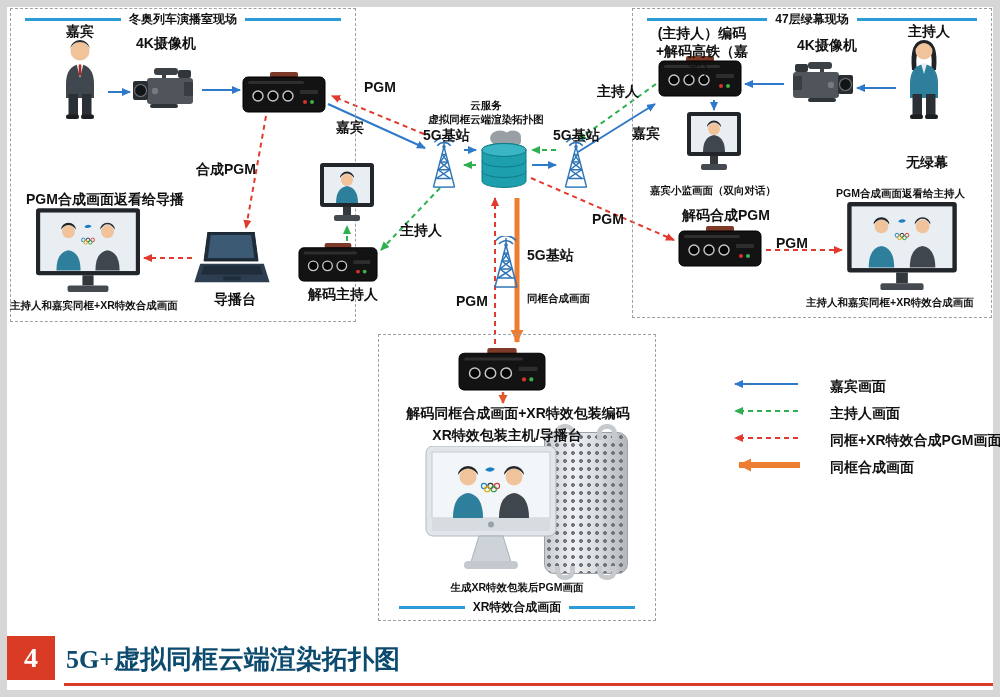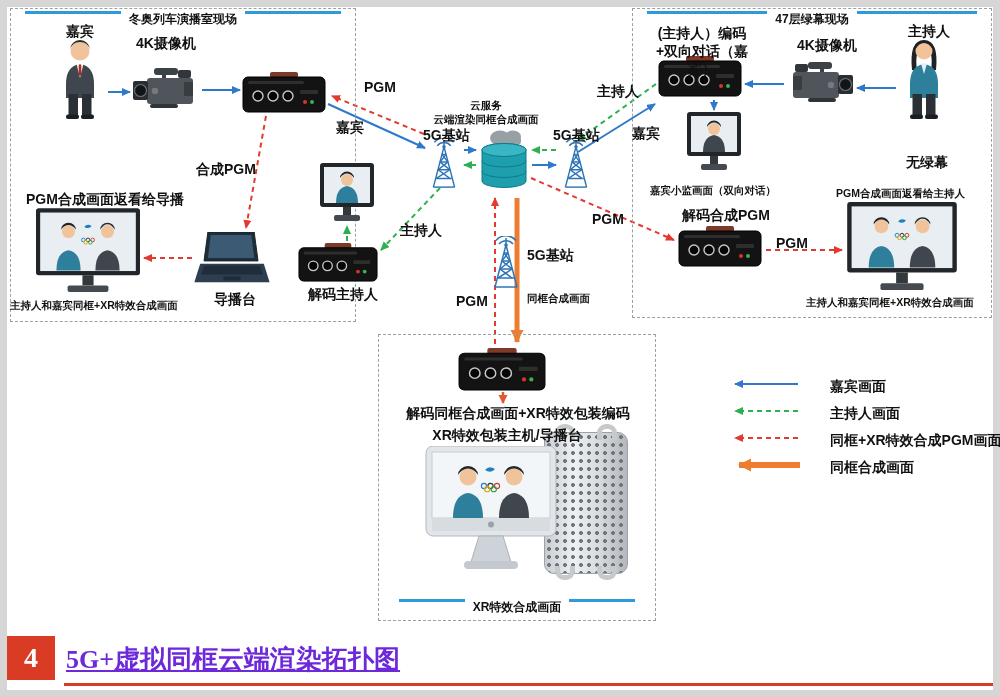--- a/index.html
+++ b/index.html
@@ -6,21 +6,21 @@
   html,body { background:#fff; }
   body { font-family:"Liberation Sans","DejaVu Sans",sans-serif; }
   :root {
     --cGuest:#2e79c9; --cHost:#2eb050; --cPgm:#e23a2e; --cComposite:#ed7d31;
     --cAccent:#2d9bd8; --cFooter:#da3b25;
   }
   .canvas { position:relative; width:1000px; height:697px; background:#fff;
             box-shadow: inset 0 0 0 7px #d6d6d6; overflow:hidden; }
 
   .dbox { position:absolute; border:1.5px dashed #9aa0a6; }
-  .boxtitle { position:absolute; display:flex; align-items:flex-start; gap:8px; }
+  .boxtitle { position:absolute; display:flex; align-items:center; gap:8px; }
   .boxtitle .tline { flex:1; height:2.5px; background:var(--cAccent); }
   .boxtitle .ttext { font-weight:bold; font-size:12px; color:#111; white-space:nowrap; }
 
   .lbl { position:absolute; font-weight:bold; font-size:14px; color:#111;
          white-space:nowrap; line-height:1.3; }
   .lbl.ml { white-space:pre-line; text-align:center; }
   .lbl.sm { font-size:10.5px; }
 
   .ico { position:absolute; }
   .arrows { position:absolute; left:0; top:0; }
@@ -40,22 +40,22 @@
   }
   .mp-handle { position:absolute; top:-9px; width:20px; height:16px;
     border:5px solid #c6cacd; border-bottom:none; border-radius:9px 9px 0 0; }
   .mp-foot { position:absolute; bottom:-7px; width:20px; height:14px;
     border:5px solid #c6cacd; border-top:none; border-radius:0 0 9px 9px; }
 
   .footer-num { position:absolute; left:7px; top:636px; width:48px; height:44px;
     background:var(--cFooter); color:#fff; display:flex; align-items:center;
     justify-content:center; font-family:"Liberation Serif","DejaVu Serif",serif;
     font-weight:bold; font-size:28px; }
-  .footer-title { position:absolute; left:66px; top:642px; color:#6d28d9;
-    font-family:"Liberation Serif","DejaVu Serif",serif; font-weight:bold; font-size:26px;text-decoration:underline; }
+  .footer-title { position:absolute; left:66px; top:642px; color:#0c4a6e;
+    font-family:"Liberation Serif","DejaVu Serif",serif; font-weight:bold; font-size:26px; }
   .footer-rule { position:absolute; left:64px; top:683px; width:929px; height:3px;
     background:var(--cFooter); }
 </style>
 </head>
 <body>
 
 <div class="canvas">
 
   <svg class="arrows" width="1000" height="697" viewBox="0 0 1000 697">
     <defs>
@@ -397,43 +397,44 @@
   <div class="lbl" style="left:364px;top:78px">PGM</div>
   <div class="lbl" style="left:336px;top:118px">嘉宾</div>
   <div class="lbl" style="left:196px;top:160px">合成PGM</div>
   <div class="lbl" style="left:26px;top:190px">PGM合成画面返看给导播</div>
   <div class="lbl sm" style="left:10px;top:299px">主持人和嘉宾同框+XR特效合成画面</div>
   <div class="lbl" style="left:214px;top:290px">导播台</div>
   <div class="lbl" style="left:308px;top:285px">解码主持人</div>
   <div class="lbl" style="left:400px;top:221px">主持人</div>
 
   <div class="lbl ml sm" style="left:428px;top:99px;width:116px">云服务
-云端渲染同框合成画面</div>
+虚拟同框云端渲染拓扑图</div>
   <div class="lbl" style="left:423px;top:126px">5G基站</div>
   <div class="lbl" style="left:553px;top:126px">5G基站</div>
   <div class="lbl" style="left:527px;top:246px">5G基站</div>
   <div class="lbl" style="left:456px;top:292px">PGM</div>
   <div class="lbl sm" style="left:527px;top:292px">同框合成画面</div>
   <div class="lbl" style="left:592px;top:210px">PGM</div>
   <div class="lbl" style="left:597px;top:82px">主持人</div>
   <div class="lbl" style="left:632px;top:124px">嘉宾</div>
 
   <div class="lbl ml" style="left:642px;top:24px;width:120px">(主持人）编码
-+双向对话（嘉宾）</div>
++解码高铁（嘉宾）</div>
   <div class="lbl" style="left:797px;top:36px">4K摄像机</div>
   <div class="lbl" style="left:908px;top:22px">主持人</div>
   <div class="lbl" style="left:906px;top:153px">无绿幕</div>
   <div class="lbl sm" style="left:650px;top:184px">嘉宾小监画面（双向对话）</div>
   <div class="lbl" style="left:682px;top:206px">解码合成PGM</div>
   <div class="lbl" style="left:776px;top:234px">PGM</div>
   <div class="lbl sm" style="left:836px;top:187px">PGM合成画面返看给主持人</div>
   <div class="lbl sm" style="left:806px;top:296px">主持人和嘉宾同框+XR特效合成画面</div>
 
   <div class="lbl ml" style="left:392px;top:426px;width:230px">XR特效包装主机/导播台</div>
   <div class="lbl ml" style="left:382px;top:404px;width:272px">解码同框合成画面+XR特效包装编码</div>
+  <div class="lbl ml sm" style="left:392px;top:581px;width:250px">生成XR特效包装后PGM画面</div>
 
   <div class="lbl" style="left:830px;top:377px">嘉宾画面</div>
   <div class="lbl" style="left:830px;top:404px">主持人画面</div>
   <div class="lbl" style="left:830px;top:431px">同框+XR特效合成PGM画面</div>
   <div class="lbl" style="left:830px;top:458px">同框合成画面</div>
 
   <div class="footer-num">
     <span>4</span>
   </div>
   <div class="footer-title">5G+虚拟同框云端渲染拓扑图</div>

